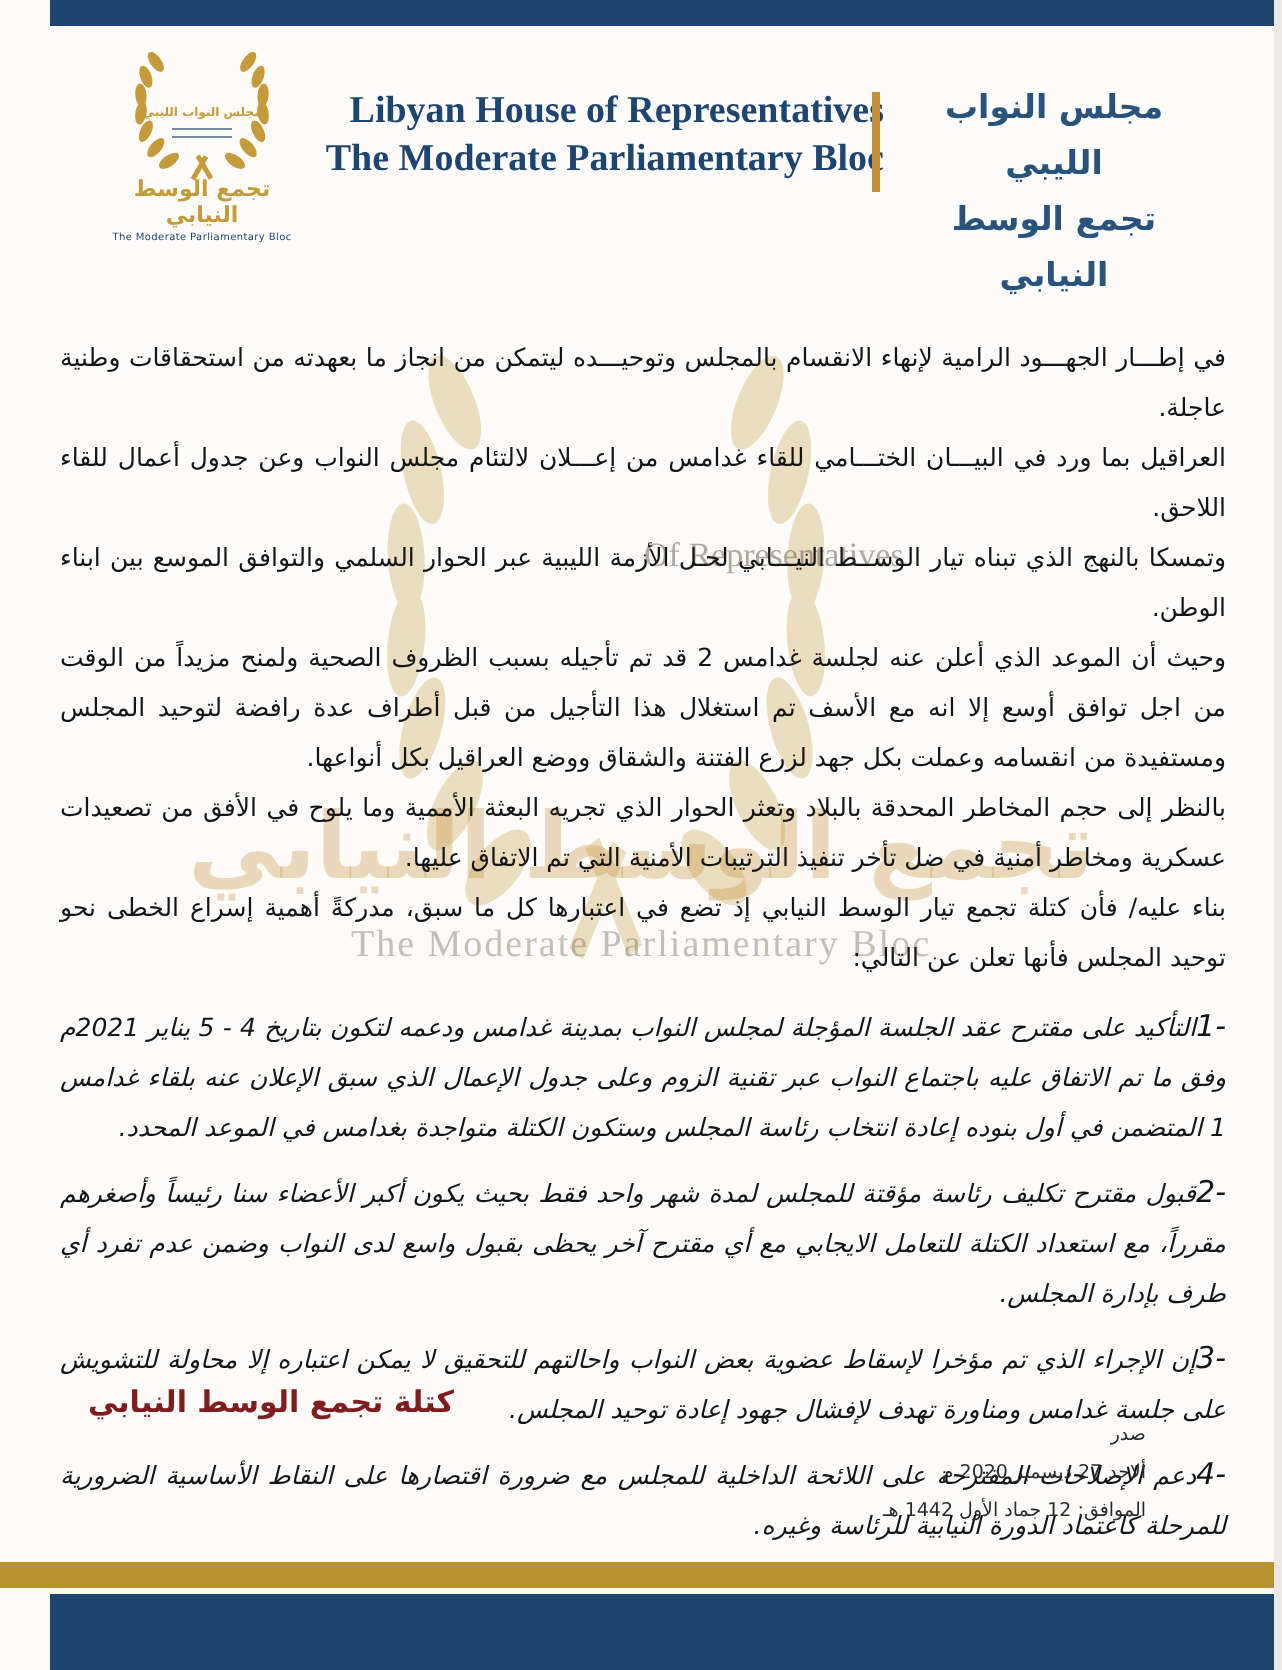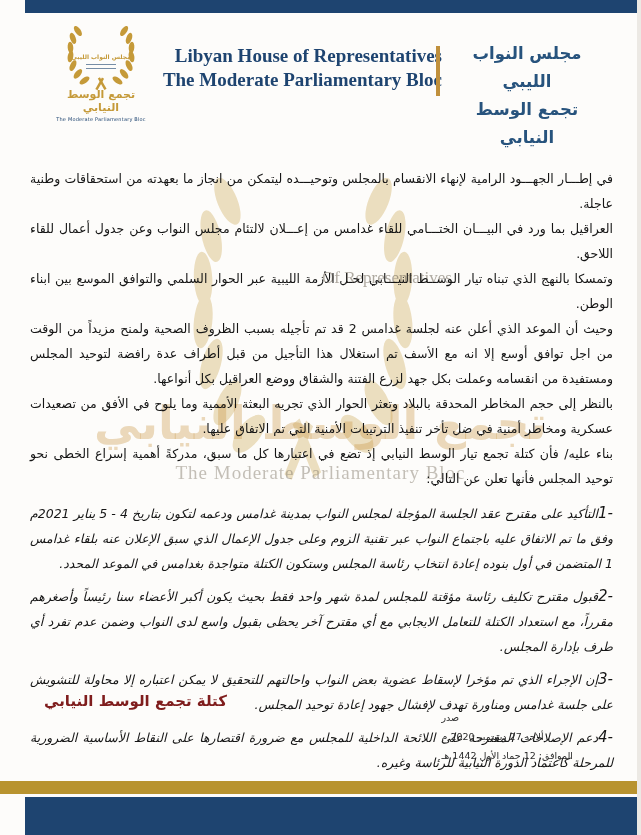--- a/index.html
+++ b/index.html
@@ -34,21 +34,21 @@
   
   .doc-title{position:absolute;left:0;right:0;top:133px;text-align:center;font-size:16.5px;font-weight:bold;color:#0d0d0d;z-index:2;direction:rtl;}
   .content{position:absolute;left:30px;right:28px;top:166px;z-index:1;direction:rtl;text-align:justify;
            font-size:12.5px;line-height:25px;color:#151515;}
   .content p{margin:0;}
   .lead{font-weight:normal;}
   .list{margin-top:10px;font-style:italic;}
   .item{margin-top:8px;}
   .num{font-size:15px;direction:ltr;unicode-bidi:embed;letter-spacing:0;}
   .signature{position:absolute;left:44px;top:692px;z-index:2;font-size:15px;font-weight:bold;direction:rtl;color:#7f1d1d;}
-  .issued{position:absolute;right:68px;top:708px;z-index:2;direction:rtl;text-align:left;
+  .issued{position:absolute;right:68px;top:708px;z-index:2;direction:rtl;text-align:right;
           font-size:9.5px;line-height:19px;color:#2a2a2a;}
 </style>
 </head>
 <body>
 
 <div class="page">
 
   <div class="topbar"></div>
   <div class="edge-right"></div>
 

